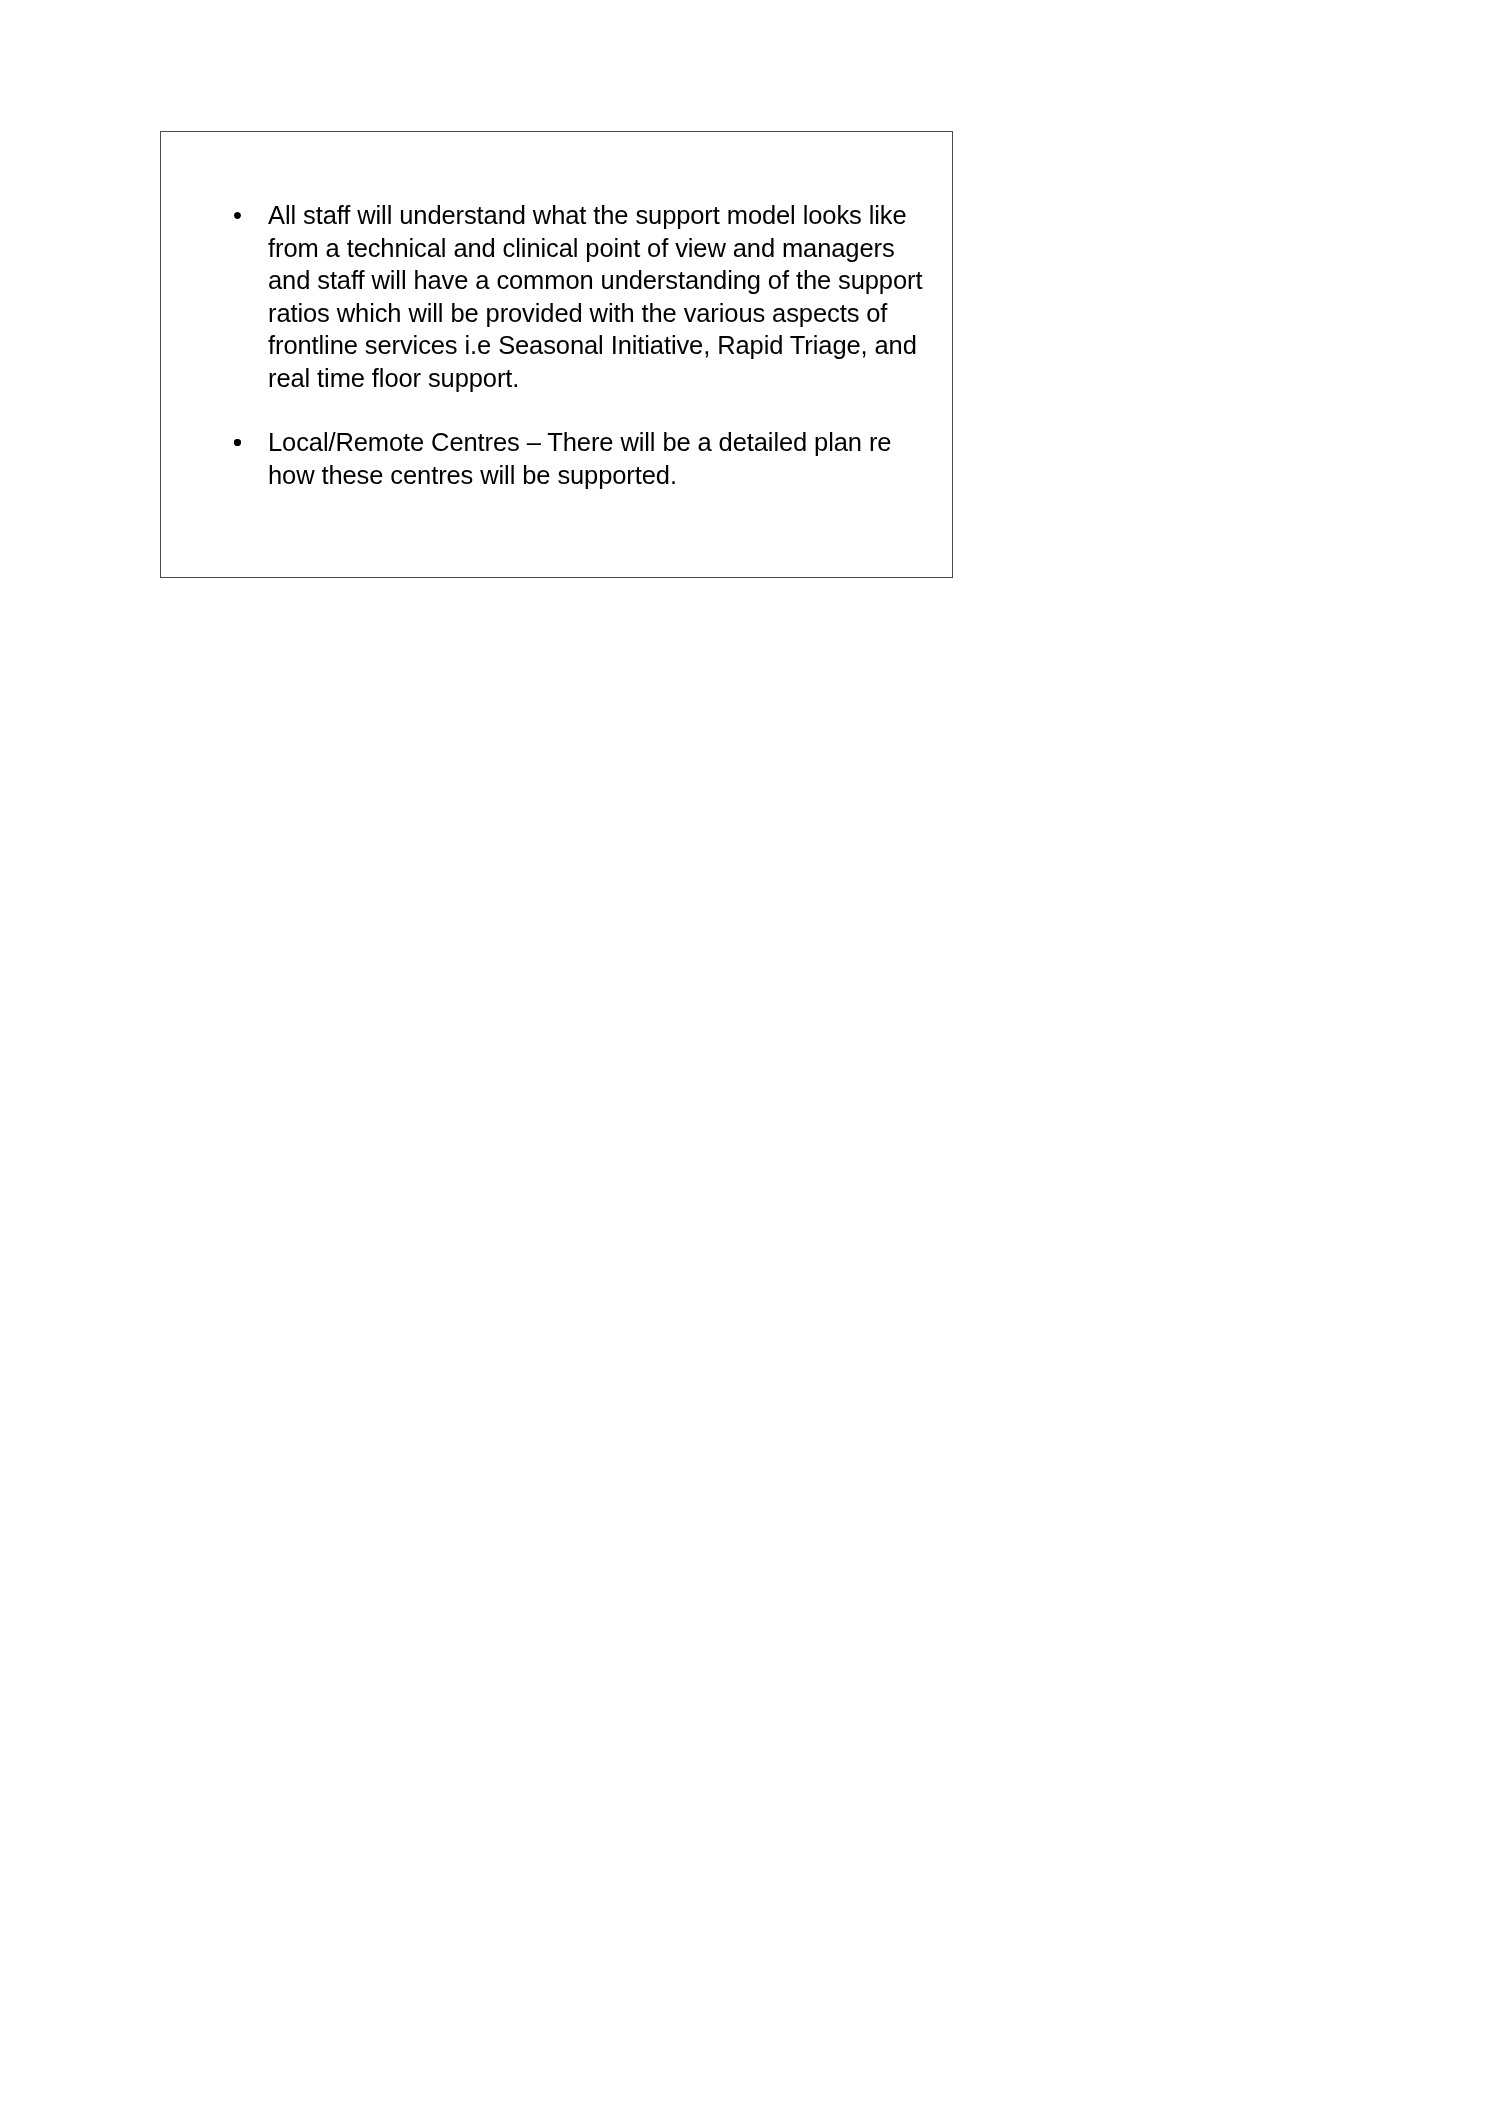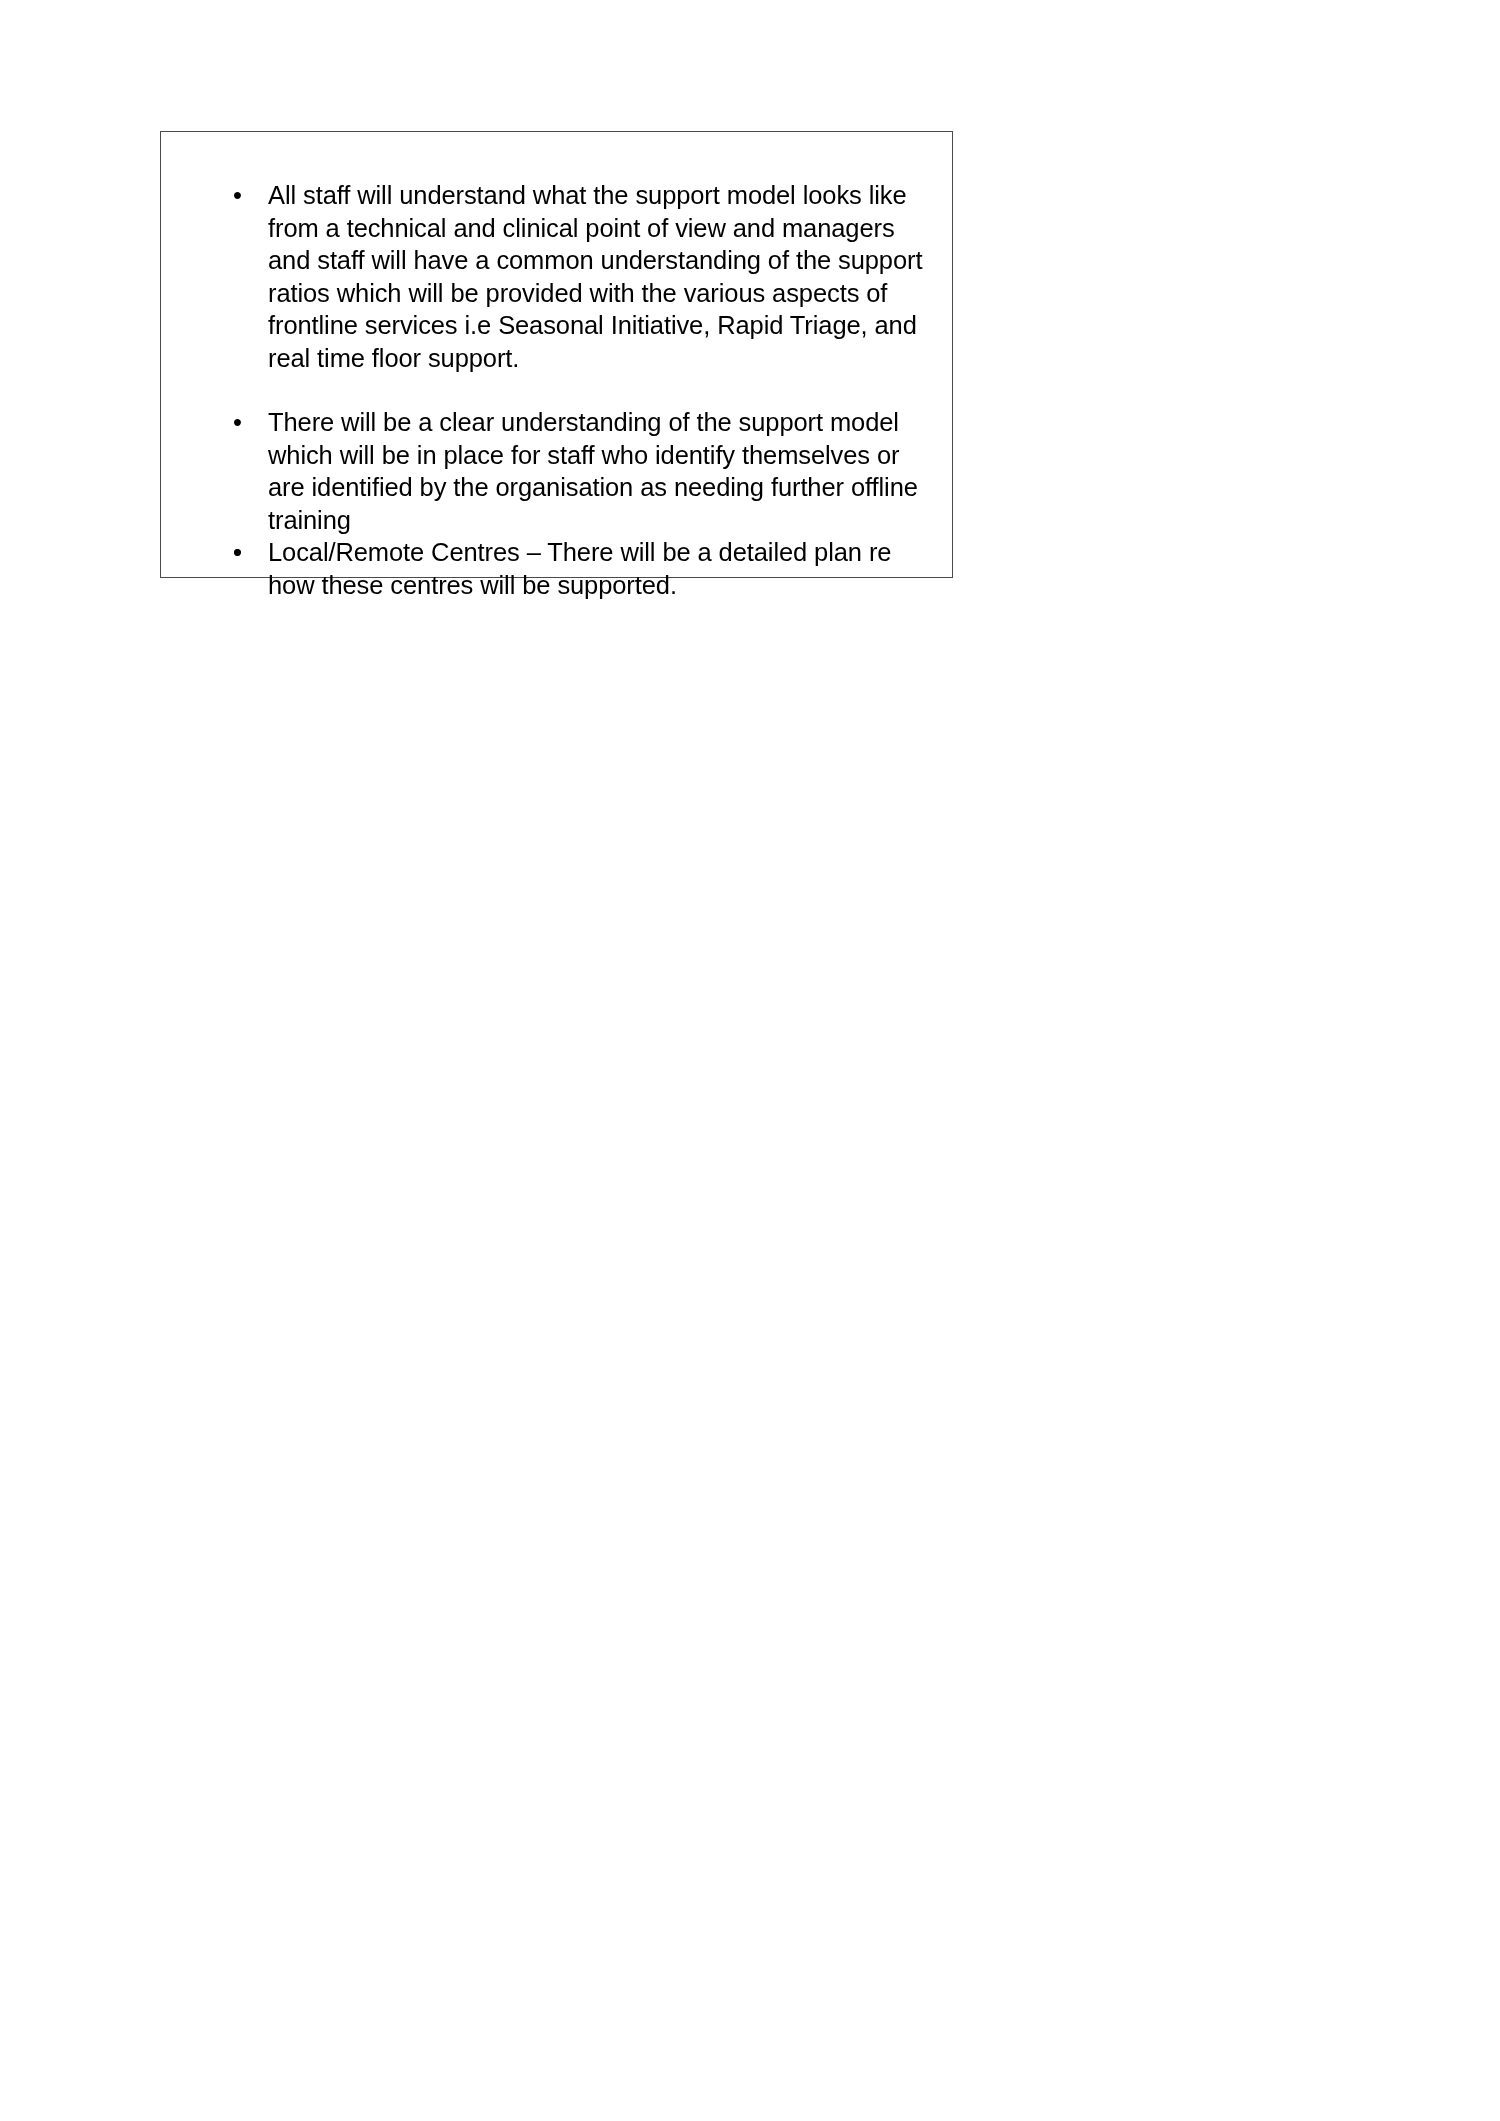--- a/index.html
+++ b/index.html
@@ -65,39 +65,39 @@
     text-align: left;
   }
 
   
   .bullet-item.gap-after {
     margin-bottom: 32px;
   }
 
   .bullet-text {
     display: block;
+    margin-top: 20px;
   }
 </style>
 </head>
 <body>
 
 <div class="page">
 
   <div class="text-box">
 
     <ul class="bullet-list">
 
       <li class="bullet-item gap-after">
         <span class="marker">•</span>
         <span class="bullet-text">All staff will understand what the support model looks like from a technical and clinical point of view and managers and staff will have a common understanding of the support ratios which will be provided with the various aspects of frontline services i.e Seasonal Initiative, Rapid Triage, and real time floor support.</span>
       </li>
 
       <li class="bullet-item">
         <span class="marker">•</span>
-        <span class="bullet-text">There will be a clear understanding of the support model which will be in place for staff who identify themselves or are identified by the organisation as needing further offline training</span>
       </li>
 
       <li class="bullet-item">
         <span class="marker">•</span>
       </li>
 
       <li class="bullet-item">
         <span class="marker">•</span>
         <span class="bullet-text">Local/Remote Centres – There will be a detailed plan re how these centres will be supported.</span>
       </li>

